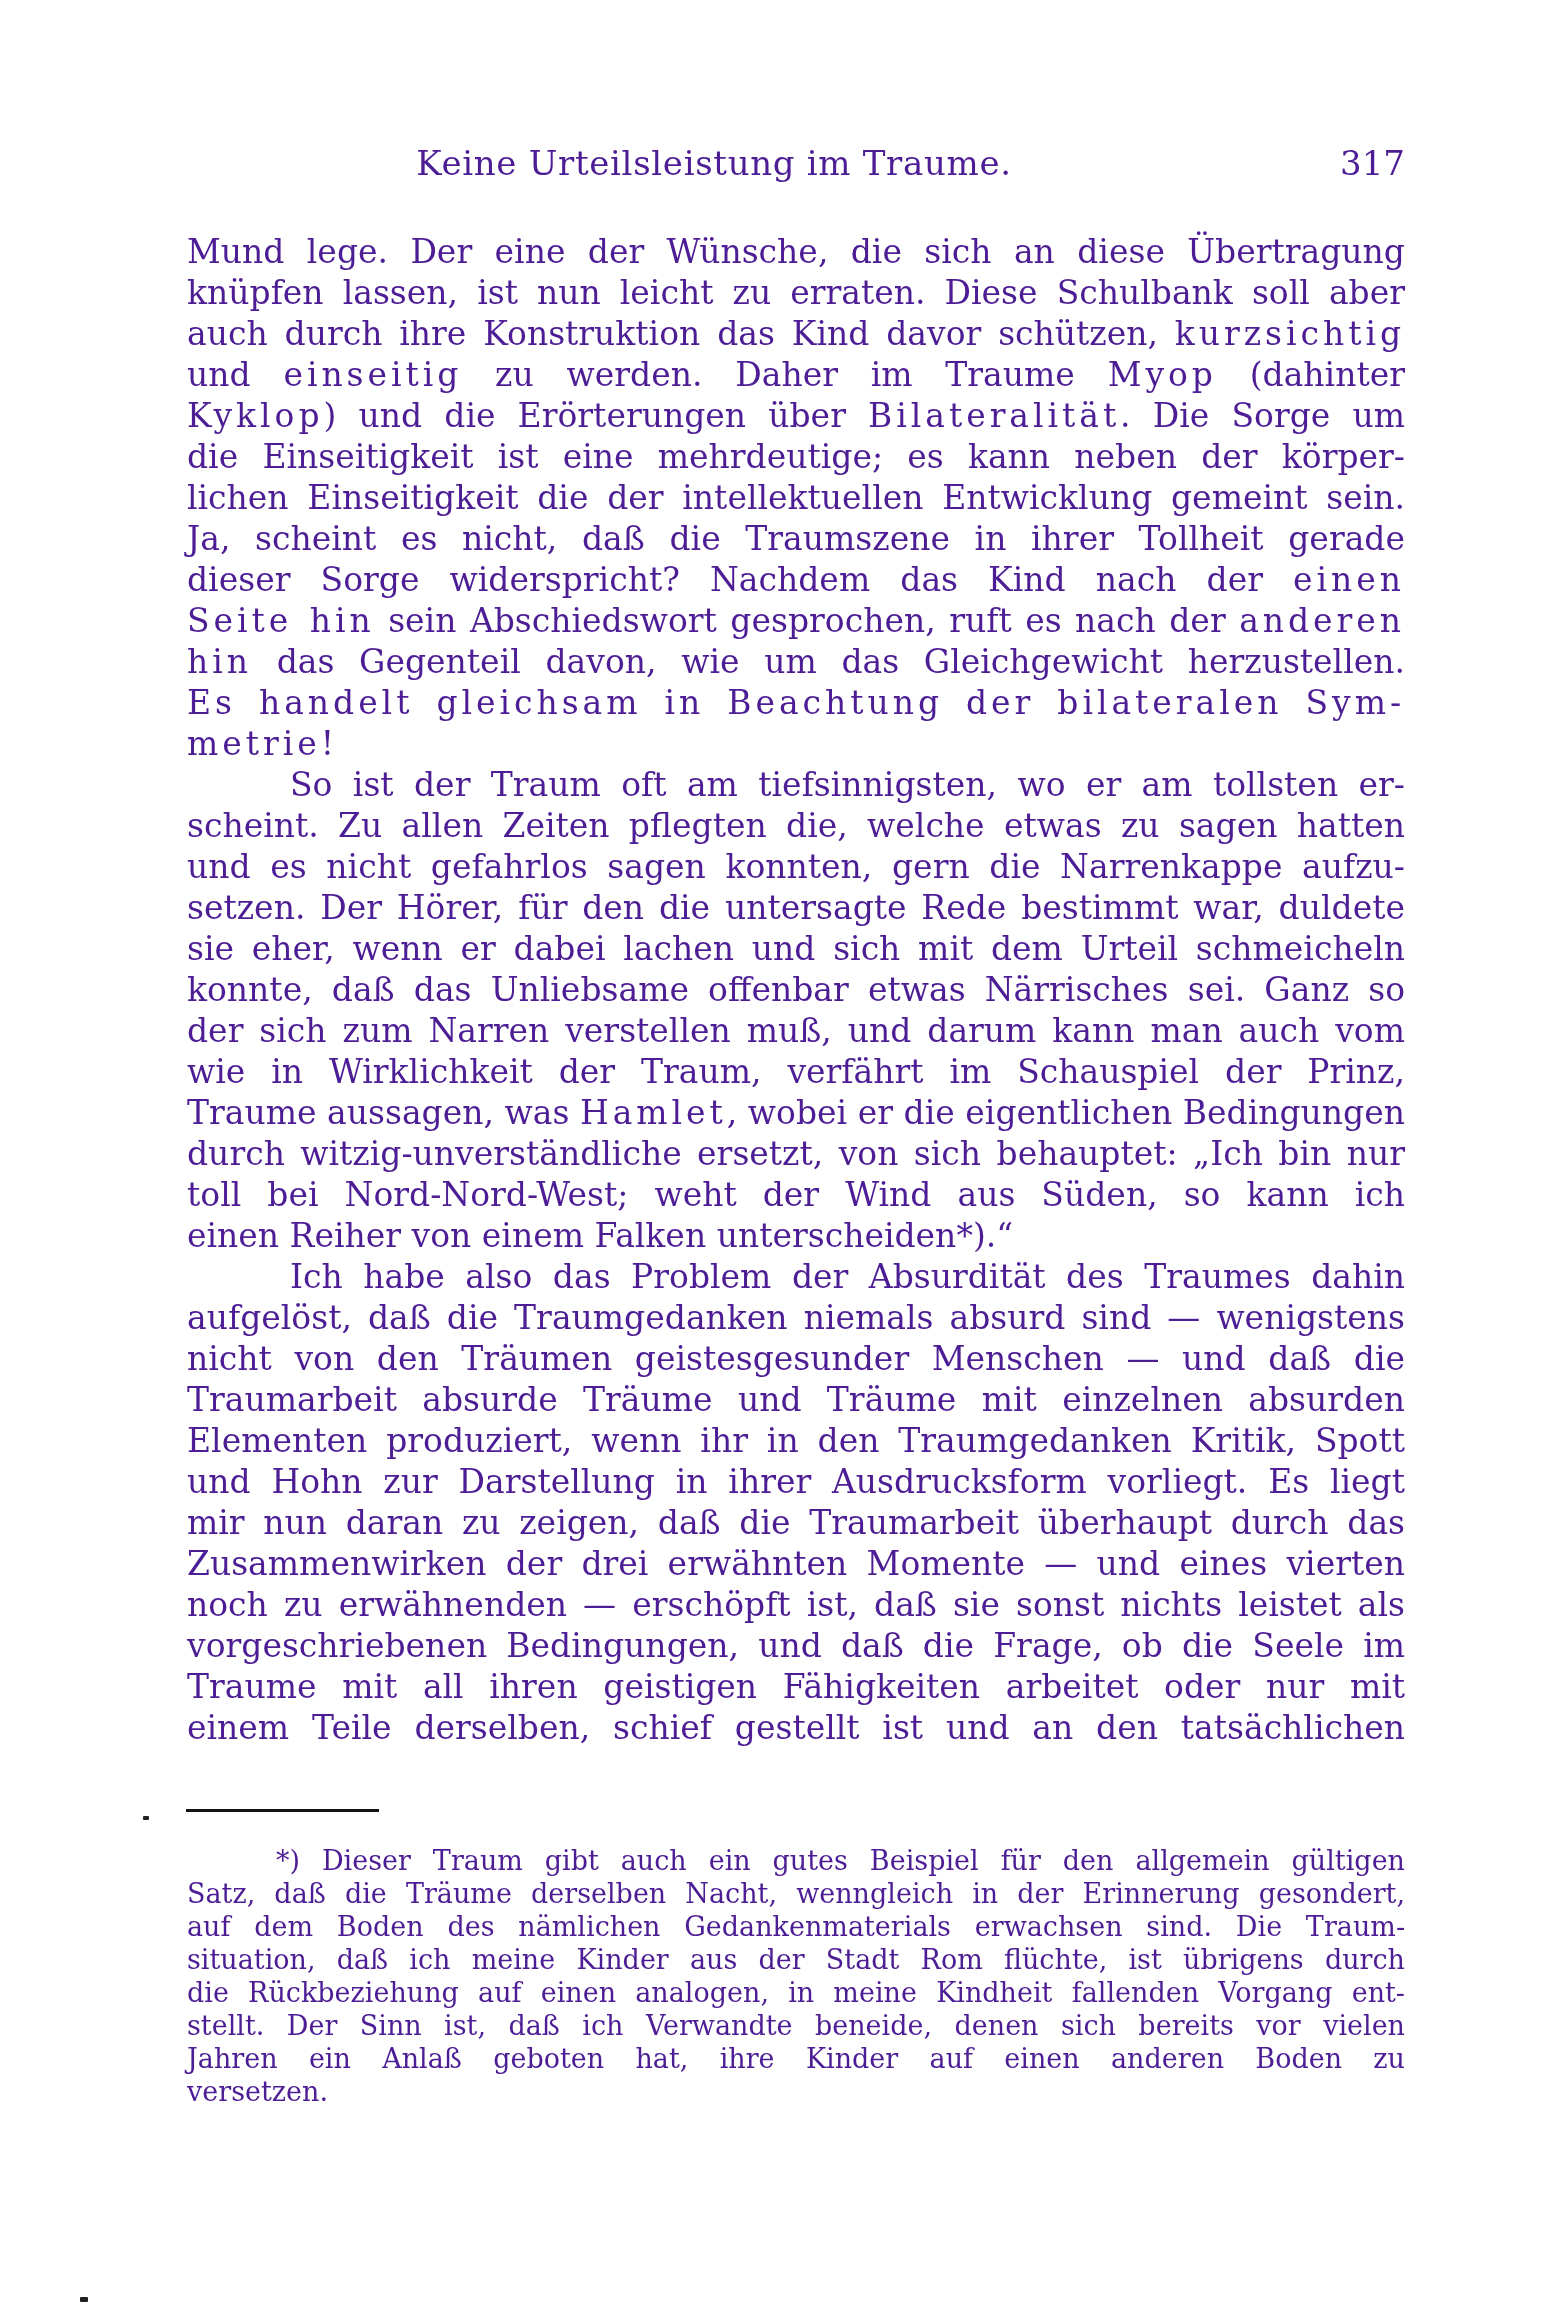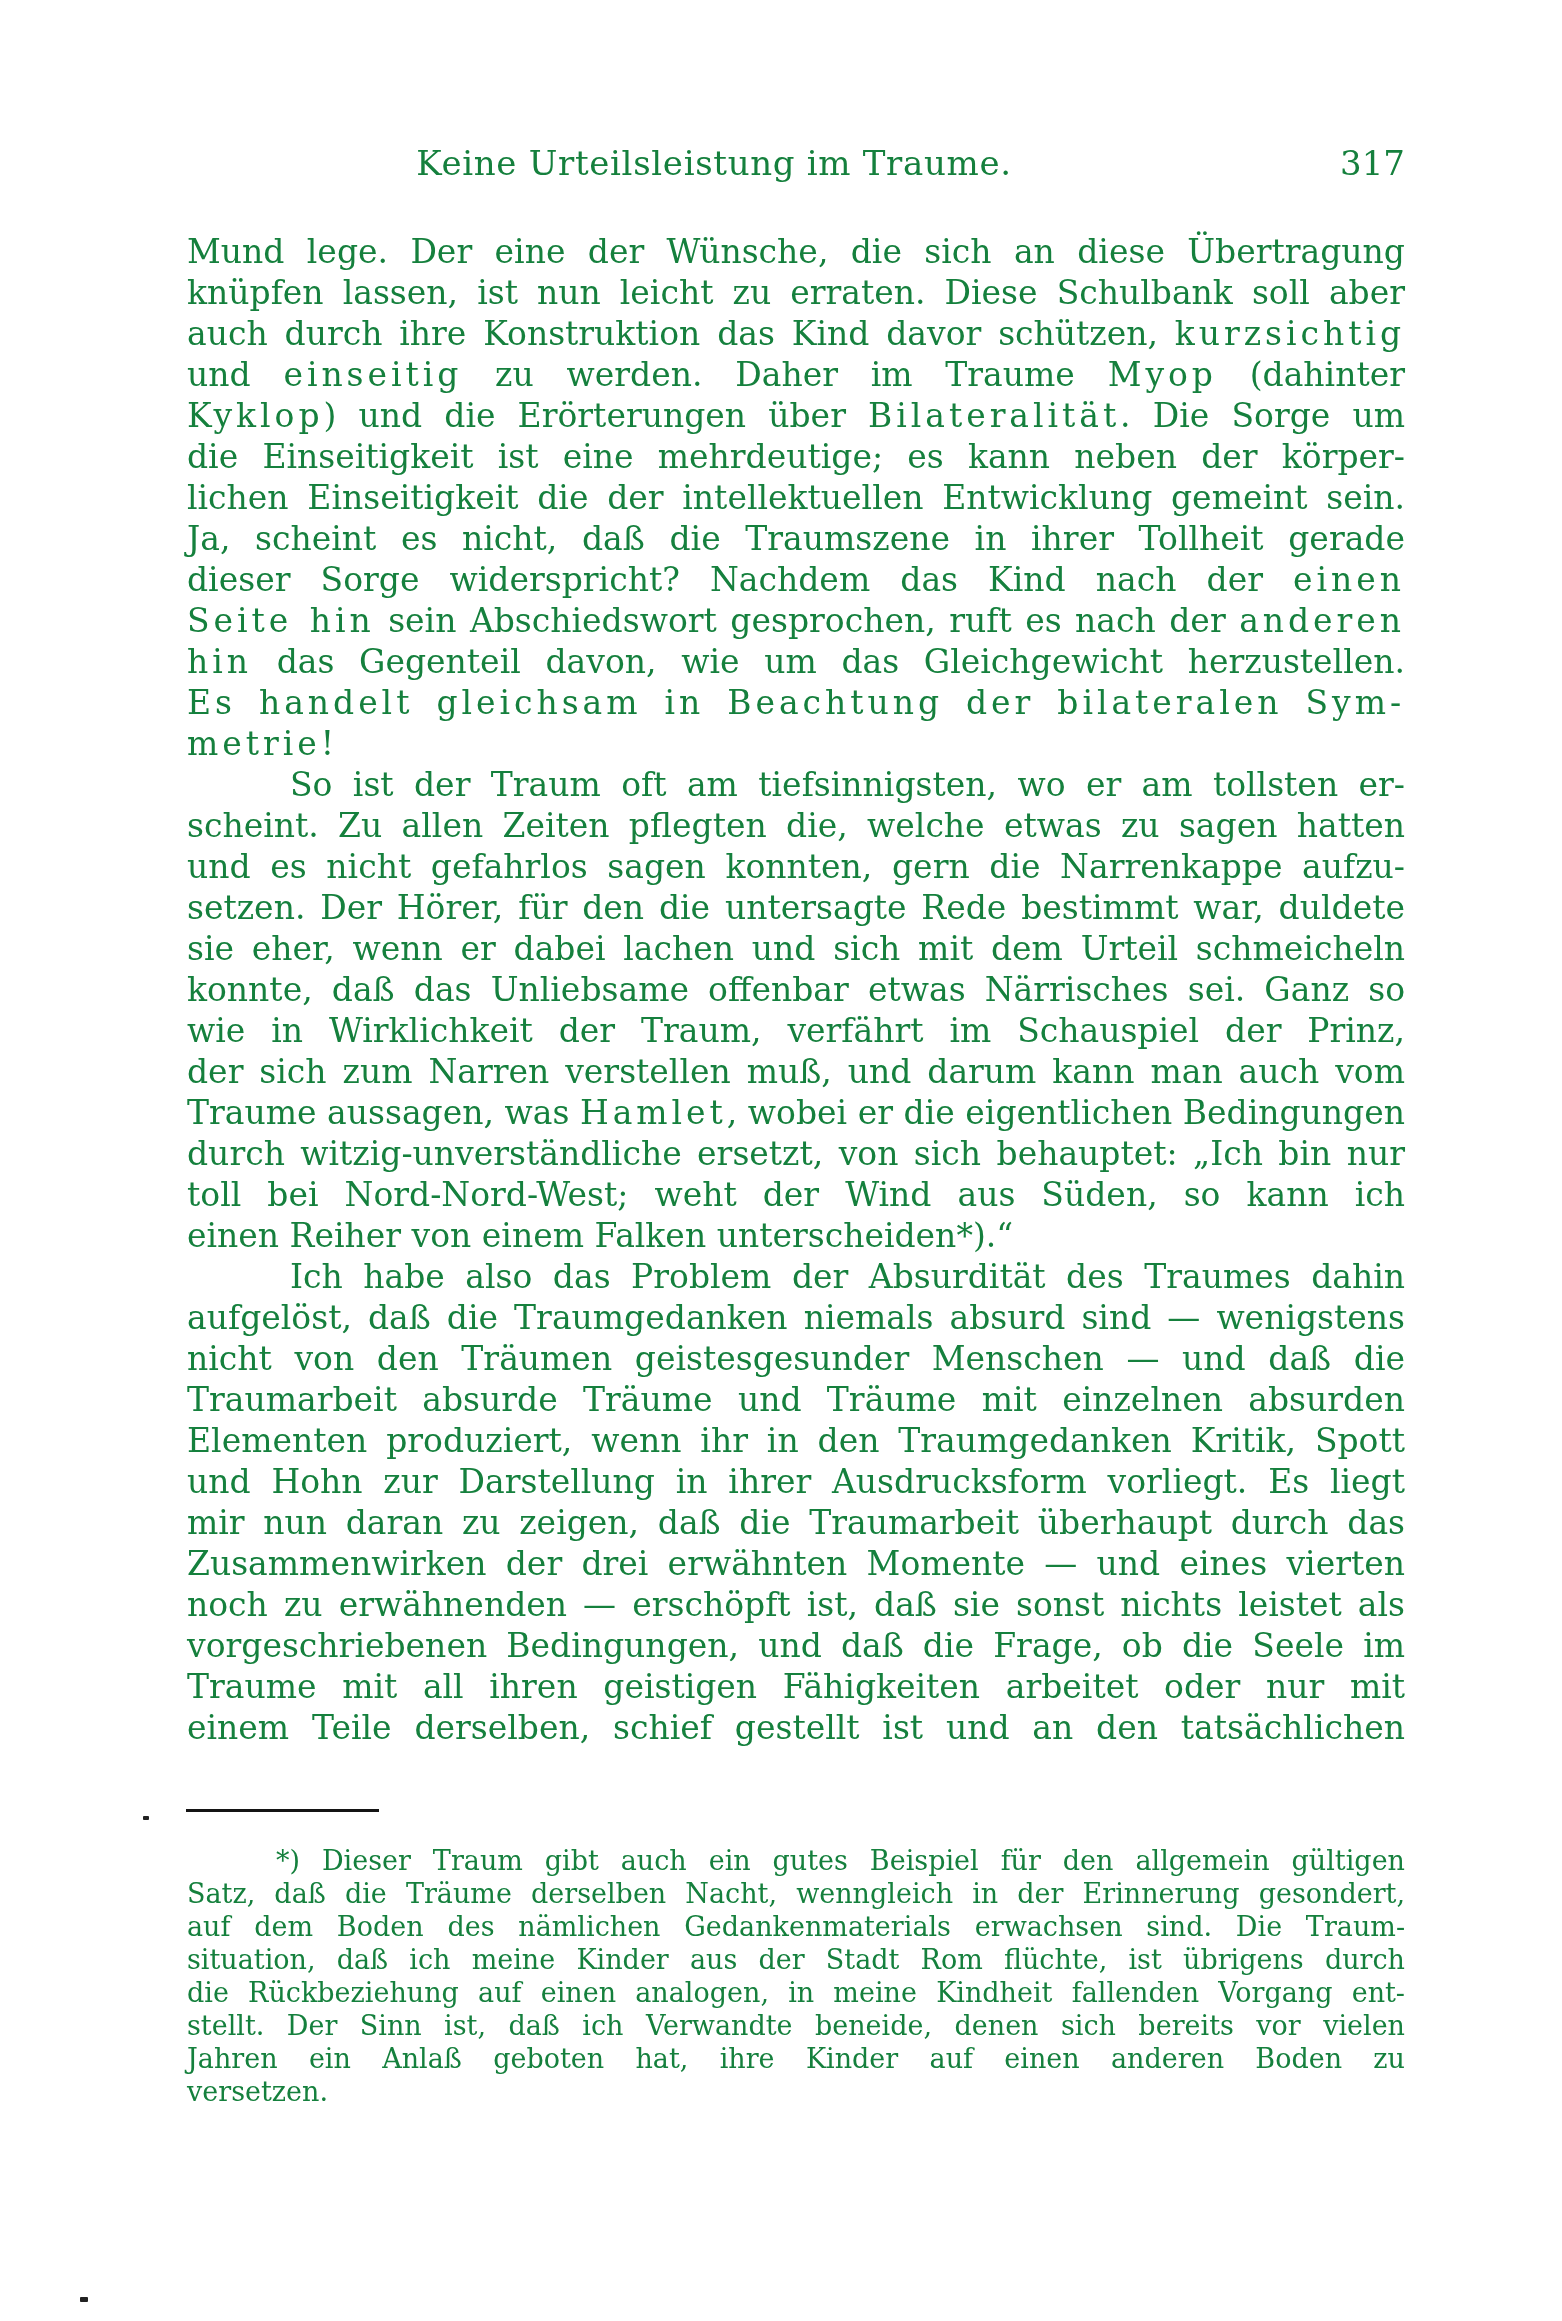--- a/index.html
+++ b/index.html
@@ -1,21 +1,21 @@
 <!DOCTYPE html>
 <html style="font-size:15px"><head>
 <meta charset="utf-8">
 <style>
   html, body { margin: 0; padding: 0; background: #e8e8e8; }
   .page {
     position: relative;
     width: 1563px;
     height: 2322px;
     background: #ffffff;
-    color: #15803d;
+    color: #4c1d95;
     font-family: "DejaVu Serif", serif;
     overflow: hidden;
   }
   .running-header {
     position: absolute;
     left: 187px; top: 142px;
     width: 1218px; height: 43px;
     font-size: 34px; line-height: 43px;
   }
   .head-title {
@@ -85,22 +85,22 @@
       <div class="line"><span class="g">Seite hin</span><span> sein Abschiedswort gesprochen, ruft es nach der </span><span class="g">anderen</span></div>
       <div class="line"><span class="g">hin</span><span> das Gegenteil davon, wie um das Gleichgewicht herzustellen.</span></div>
       <div class="line"><span class="g">Es handelt gleichsam in Beachtung der bilateralen Sym-</span></div>
       <div class="line end"><span class="g">metrie!</span></div>
       <div class="line indent"><span>So ist der Traum oft am tiefsinnigsten, wo er am tollsten er-</span></div>
       <div class="line"><span>scheint. Zu allen Zeiten pflegten die, welche etwas zu sagen hatten</span></div>
       <div class="line"><span>und es nicht gefahrlos sagen konnten, gern die Narrenkappe aufzu-</span></div>
       <div class="line"><span>setzen. Der Hörer, für den die untersagte Rede bestimmt war, duldete</span></div>
       <div class="line"><span>sie eher, wenn er dabei lachen und sich mit dem Urteil schmeicheln</span></div>
       <div class="line"><span>konnte, daß das Unliebsame offenbar etwas Närrisches sei. Ganz so</span></div>
+      <div class="line"><span>der sich zum Narren verstellen muß, und darum kann man auch vom</span></div>
       <div class="line"><span>wie in Wirklichkeit der Traum, verfährt im Schauspiel der Prinz,</span></div>
-      <div class="line"><span>der sich zum Narren verstellen muß, und darum kann man auch vom</span></div>
       <div class="line"><span>Traume aussagen, was </span><span class="g">Hamlet</span><span>, wobei er die eigentlichen Bedingungen</span></div>
       <div class="line"><span>durch witzig-unverständliche ersetzt, von sich behauptet: „Ich bin nur</span></div>
       <div class="line"><span>toll bei Nord-Nord-West; weht der Wind aus Süden, so kann ich</span></div>
       <div class="line end"><span>einen Reiher von einem Falken unterscheiden*).“</span></div>
       <div class="line indent"><span>Ich habe also das Problem der Absurdität des Traumes dahin</span></div>
       <div class="line"><span>aufgelöst, daß die Traumgedanken niemals absurd sind — wenigstens</span></div>
       <div class="line"><span>nicht von den Träumen geistesgesunder Menschen — und daß die</span></div>
       <div class="line"><span>Traumarbeit absurde Träume und Träume mit einzelnen absurden</span></div>
       <div class="line"><span>Elementen produziert, wenn ihr in den Traumgedanken Kritik, Spott</span></div>
       <div class="line"><span>und Hohn zur Darstellung in ihrer Ausdrucksform vorliegt. Es liegt</span></div>

